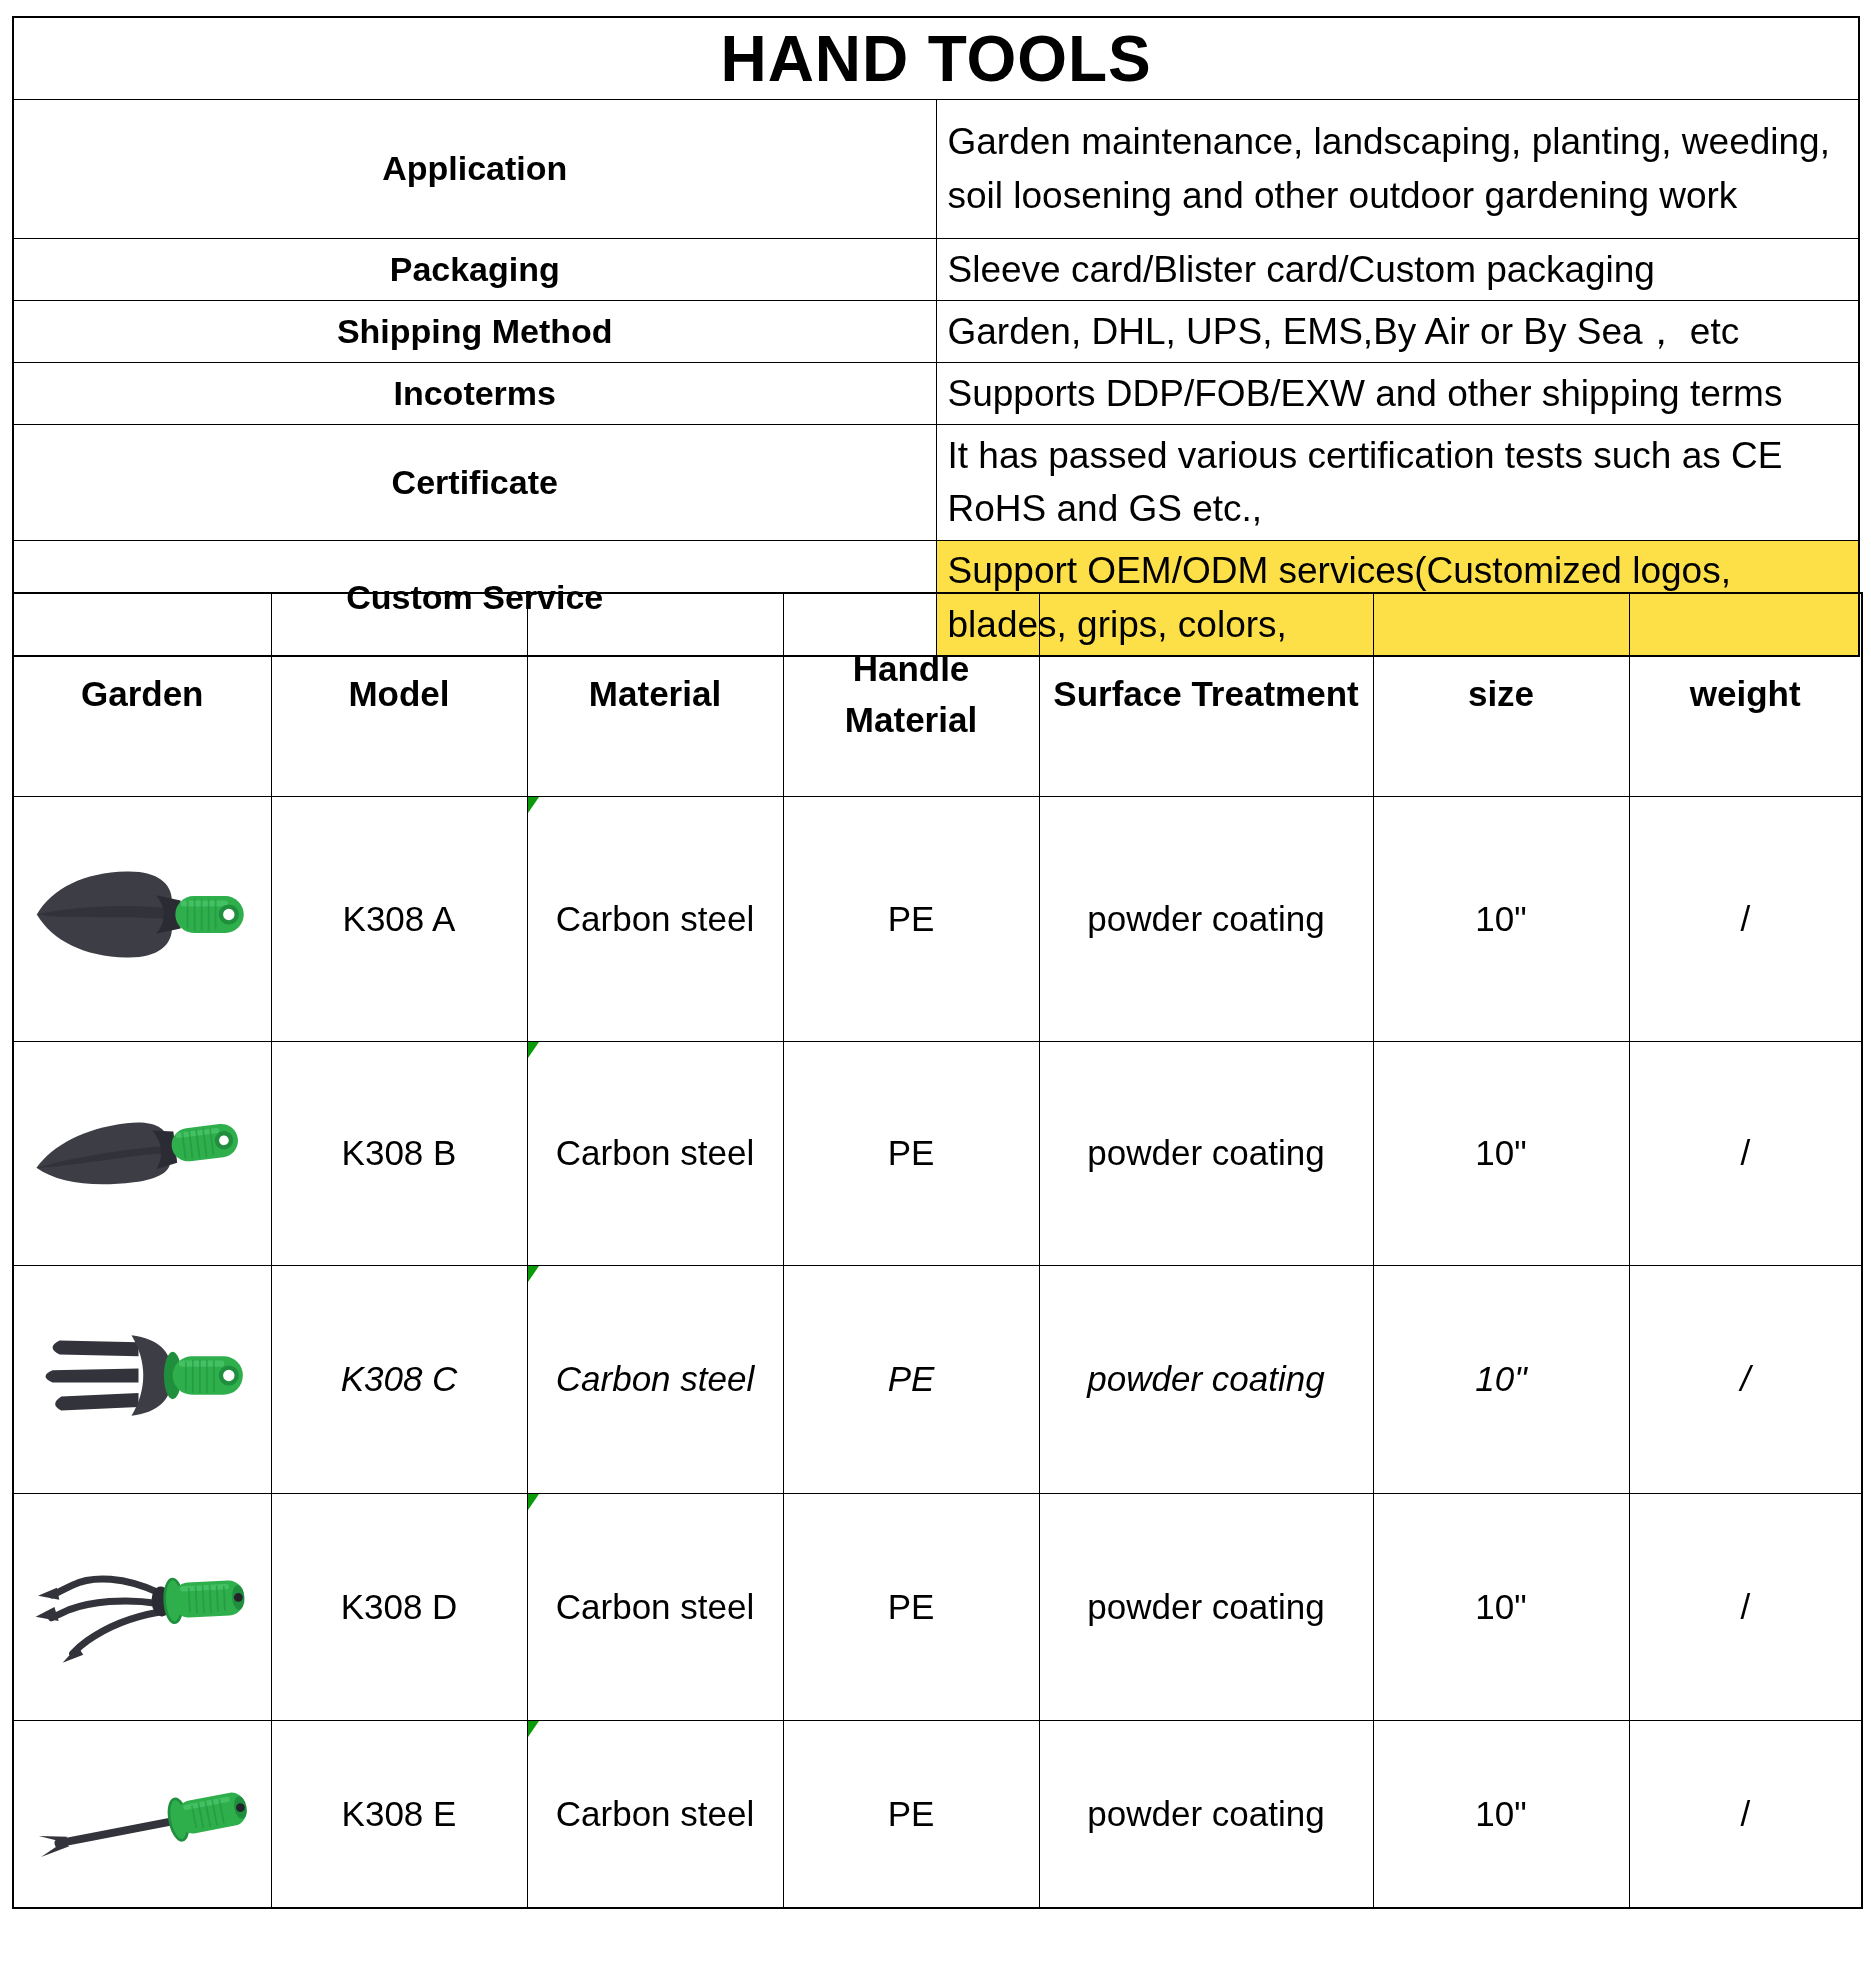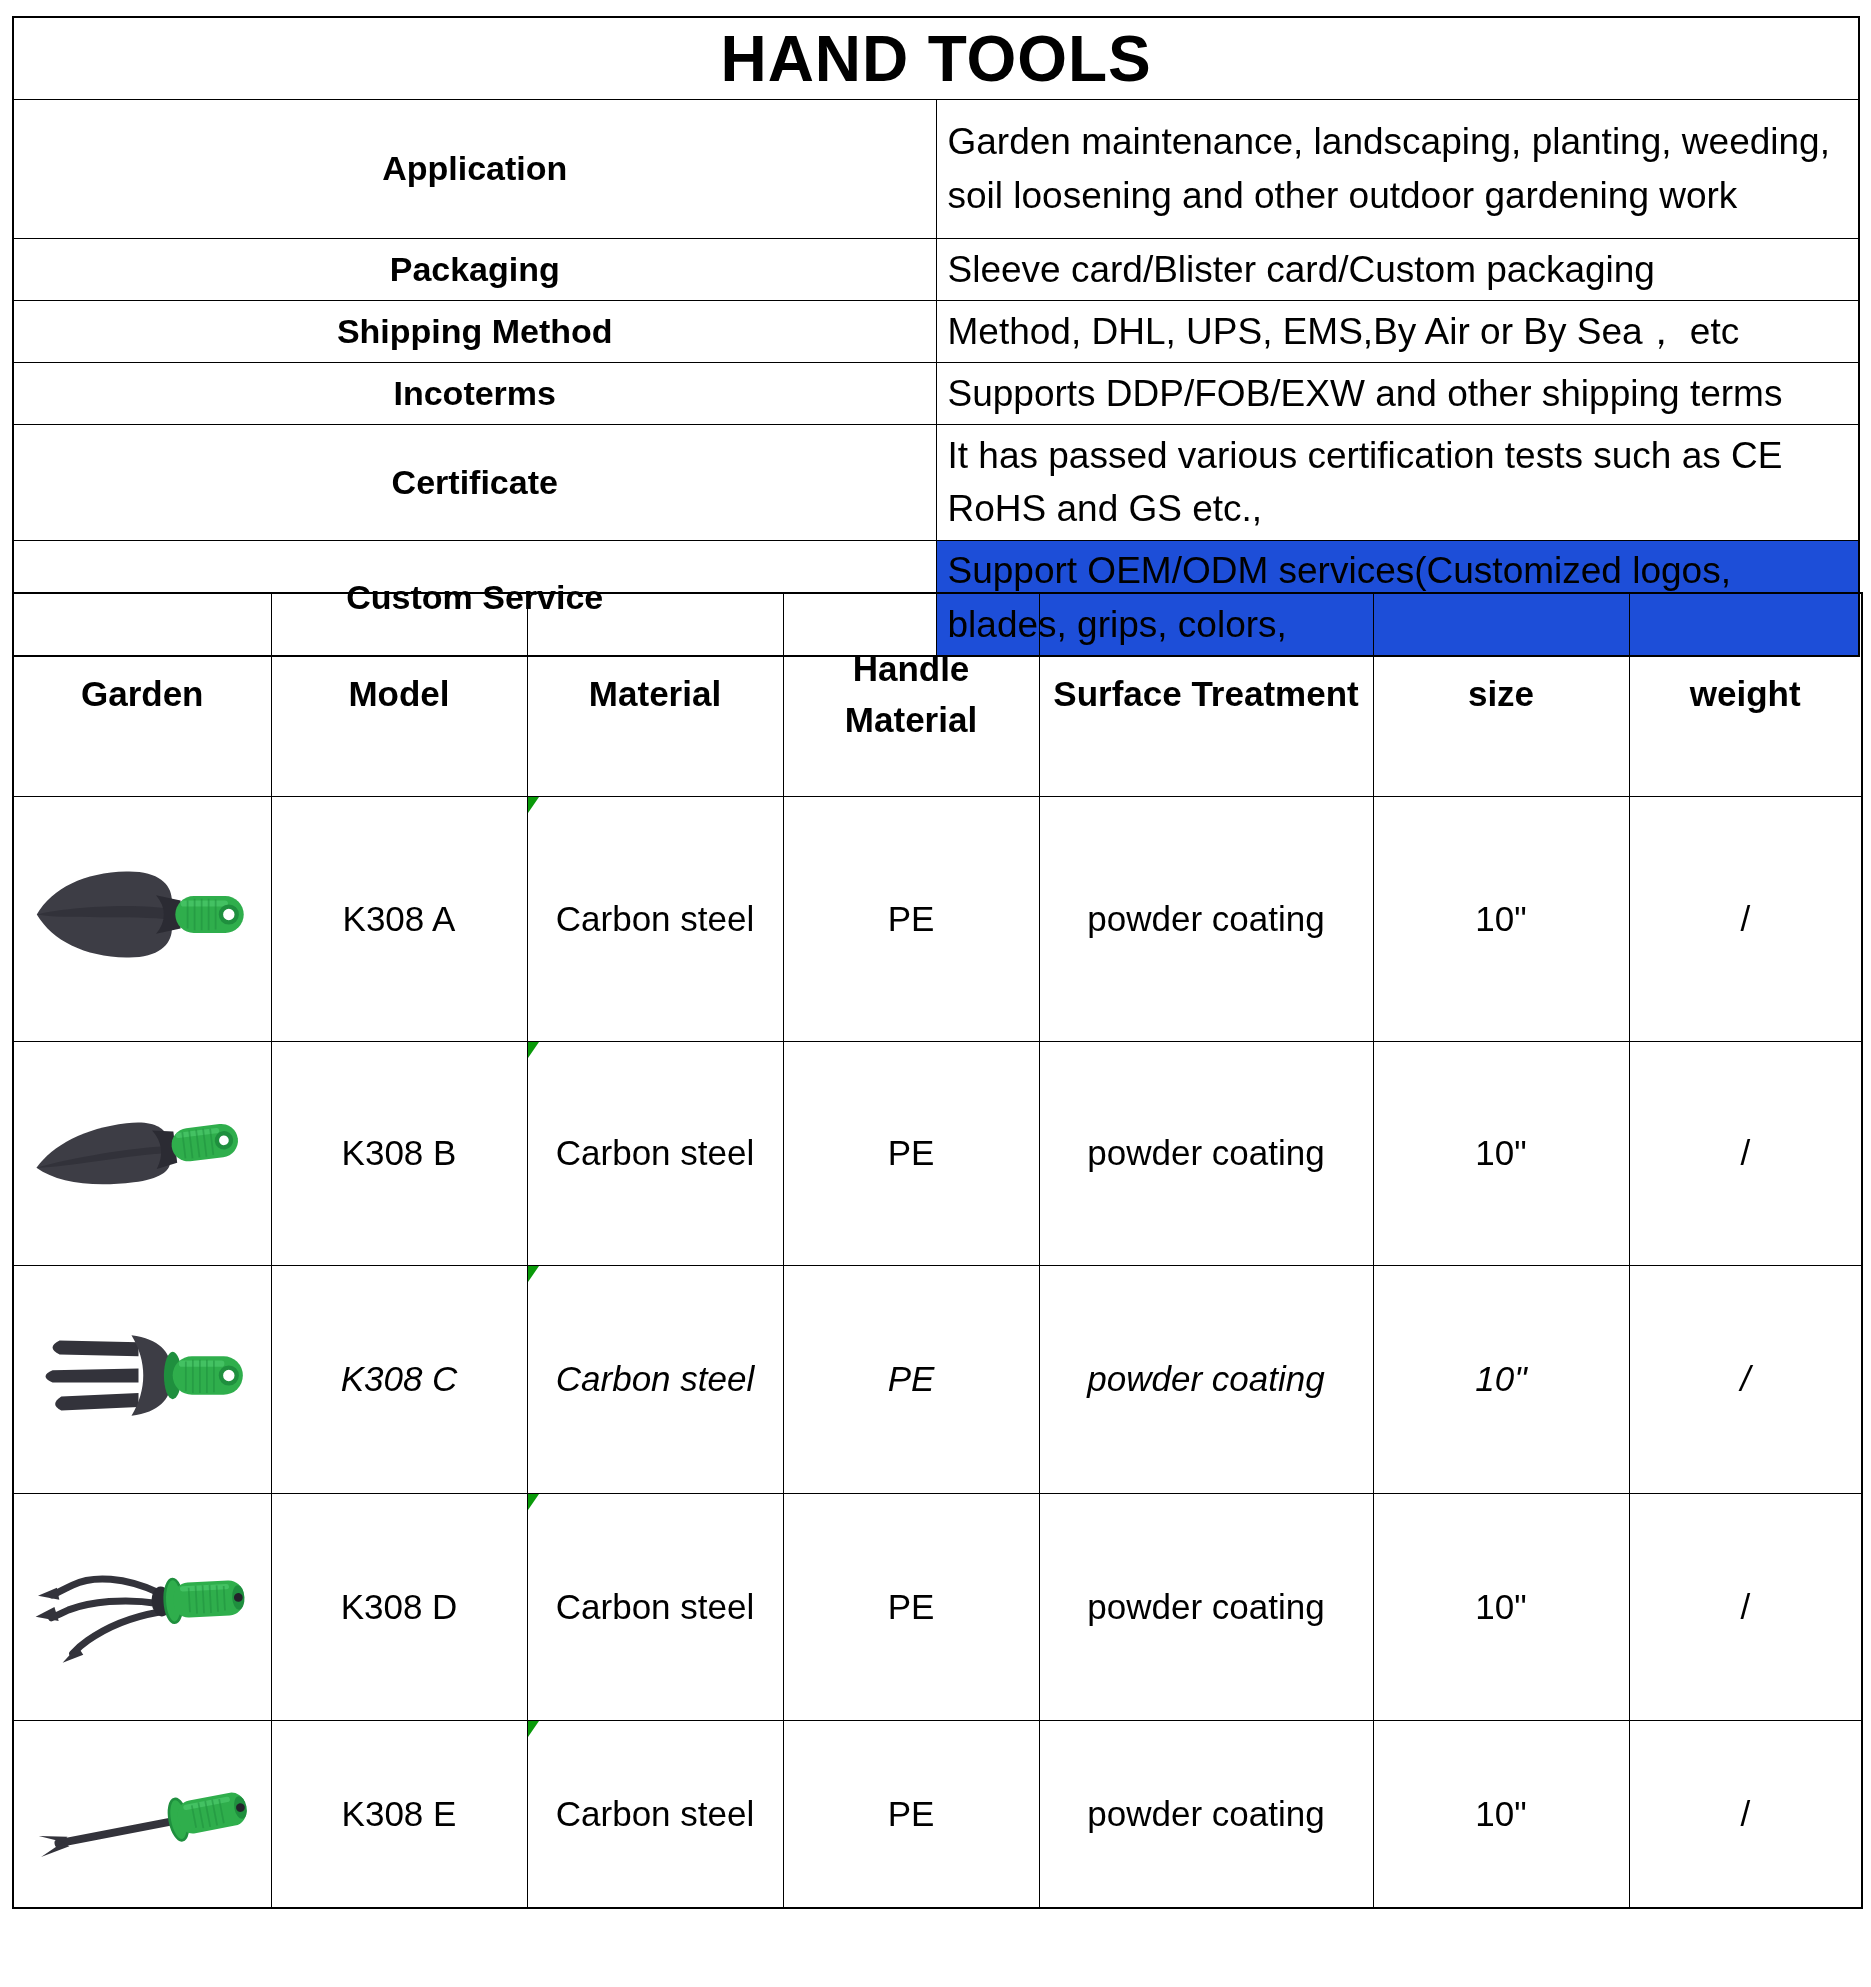--- a/index.html
+++ b/index.html
@@ -25,21 +25,21 @@
     letter-spacing: 0.9px;
   }
   .spec .label {
     width: 539px; text-align: center; font-weight: bold; font-size: 34px;
   }
   .spec .value {
     font-size: 37px; padding: 3.7px 11px; line-height: 1.45; text-align: left; margin-top: 36px;
   }
   .r-app  { height: 139px; }
   .r-s    { height: 58px;  }
-  .gray   { background: #1d4ed8; }
+  .gray   { background: #fde047; }
 
   
   .products {
     position: absolute; left: 12px; top: 592px; width: 1848px;
     border: 2.7px solid #000;
   }
   .products th, .products td {
     border: 1.8px solid #000; vertical-align: middle; text-align: center;
     font-size: 35px; padding: 1.8px;
   }
@@ -72,21 +72,21 @@
     <tr class="r-app">
       <td class="label">Application</td>
       <td class="value">Garden maintenance, landscaping, planting, weeding, soil loosening and other outdoor gardening work</td>
     </tr>
     <tr class="r-s">
       <td class="label">Packaging</td>
       <td class="value">Sleeve card/Blister card/Custom packaging</td>
     </tr>
     <tr class="r-s">
       <td class="label">Shipping Method</td>
-      <td class="value">Method, DHL, UPS, EMS,By Air or By Sea， etc</td>
+      <td class="value">Garden, DHL, UPS, EMS,By Air or By Sea， etc</td>
     </tr>
     <tr class="r-s">
       <td class="label">Incoterms</td>
       <td class="value">Supports DDP/FOB/EXW and other shipping terms</td>
     </tr>
     <tr class="r-s">
       <td class="label">Certificate</td>
       <td class="value">It has passed various certification tests such as CE RoHS and GS etc.,</td>
     </tr>
     <tr class="r-s">

